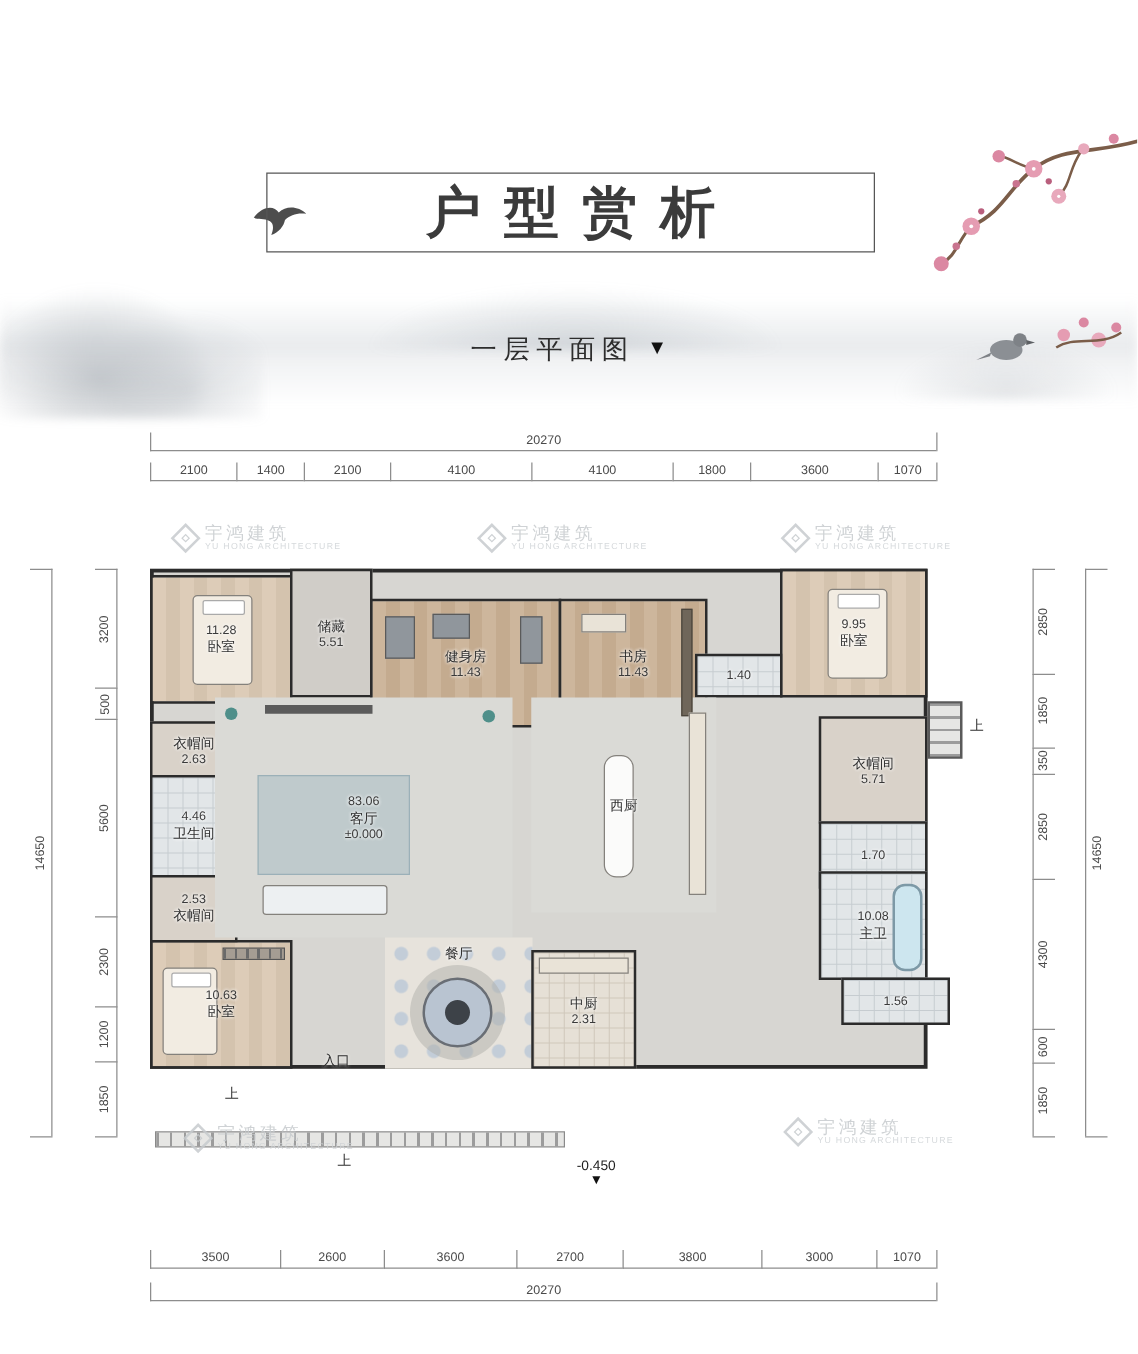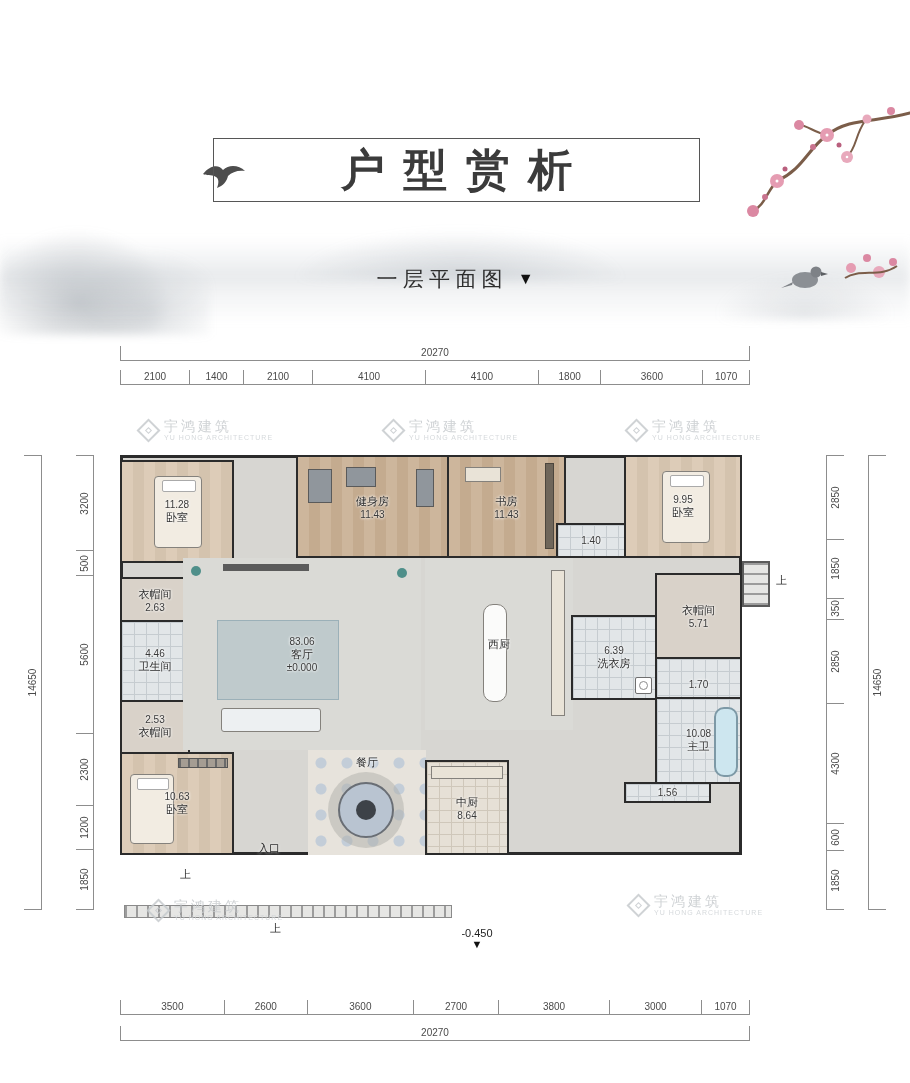--- a/index.html
+++ b/index.html
@@ -40,21 +40,21 @@
   .plan { position:absolute; left:120px; top:455px; width:630px; height:455px; z-index:2; }
   .house { position:absolute; left:0; top:0; width:622px; height:400px; border:3px solid #2b2b2b; background:#d7d6d2; }
   .room { position:absolute; border:2px solid #2b2b2b; display:flex; flex-direction:column;
     align-items:center; justify-content:center; text-align:center; overflow:hidden; }
   .room.open { border:none; }
   .room.label-top { justify-content:flex-start; padding-top:5px; }
   .rname { font-size:11px; color:#2e2e2e; position:relative; z-index:2; text-shadow:0 0 3px #fff,0 0 3px #fff; }
   .rarea, .rlevel { font-size:10px; color:#3a3a3a; position:relative; z-index:2; text-shadow:0 0 3px #fff,0 0 3px #fff; }
 
   .floor-wood-l { background:repeating-linear-gradient(90deg,#ddccb8 0 11px,#d4c3ae 11px 22px); }
-  .floor-wood-d { background:repeating-linear-gradient(90deg,#cdb69c 0 11px,#c4ab8f 11px 22px); }
+  .floor-wood-d { background:repeating-linear-gradient(90deg,#cdb69c 0 11px,#c4ab8f 11px 22px);margin-top:24px; }
   .floor-tile { background-color:#e2e6e8;
     background-image:linear-gradient(#c6ccd0 1px,transparent 1px),linear-gradient(90deg,#c6ccd0 1px,transparent 1px);
     background-size:12px 12px; }
   .floor-tile-w { background-color:#e6e0d6;
     background-image:linear-gradient(#cfc7ba 1px,transparent 1px),linear-gradient(90deg,#cfc7ba 1px,transparent 1px);
     background-size:12px 12px; }
   .floor-marble { background:#dadad6; }
   .floor-plain { background:#d0cdc8; }
   .floor-cloak { background:#d9d2c9; }
   .floor-foyer { background:#ddd9d3; }
@@ -272,20 +272,24 @@
   </div>
 
   <div class="plan">
     <div class="house"></div>
 
     <div class="room floor-wood-l" style="left:0;top:5px;width:114px;height:103px">
       <div class="bed" style="left:32px;top:14px;width:48px;height:72px"></div>
       <span class="rarea">11.28</span>
       <span class="rname">卧室</span>
     </div>
+    <div class="room floor-plain" style="left:112px;top:0;width:66px;height:103px">
+      <span class="rname">储藏</span>
+      <span class="rarea">5.51</span>
+    </div>
     <div class="room floor-wood-d" style="left:176px;top:0;width:153px;height:103px">
       <div class="blk" style="left:10px;top:12px;width:24px;height:34px"></div>
       <div class="blk" style="left:48px;top:10px;width:30px;height:20px"></div>
       <div class="blk" style="left:118px;top:12px;width:18px;height:38px"></div>
       <span class="rname">健身房</span>
       <span class="rarea">11.43</span>
     </div>
     <div class="room floor-wood-d" style="left:327px;top:0;width:119px;height:103px">
       <div class="counter" style="left:16px;top:10px;width:36px;height:15px"></div>
       <div class="shelf" style="left:96px;top:6px;width:9px;height:86px"></div>
@@ -307,73 +311,68 @@
     </div>
     <div class="room floor-tile" style="left:0;top:165px;width:70px;height:82px">
       <span class="rarea">4.46</span>
       <span class="rname">卫生间</span>
     </div>
     <div class="room floor-cloak" style="left:0;top:245px;width:70px;height:54px">
       <span class="rarea">2.53</span>
       <span class="rname">衣帽间</span>
     </div>
 
-    <div class="room open floor-marble" style="left:63px;top:103px;width:238px;height:192px">
+    <div class="room open floor-marble" style="left:52px;top:103px;width:238px;height:192px">
       <div class="tvline" style="left:40px;top:6px;width:86px;height:7px"></div>
       <div class="dot" style="left:8px;top:8px"></div>
       <div class="dot" style="left:214px;top:10px"></div>
       <div class="rug" style="left:34px;top:62px;width:122px;height:80px"></div>
       <div class="sofa" style="left:38px;top:150px;width:100px;height:24px"></div>
       <span class="rarea">83.06</span>
       <span class="rname">客厅</span>
       <span class="rlevel">±0.000</span>
     </div>
 
     <div class="room open floor-marble" style="left:305px;top:103px;width:148px;height:172px">
       <div class="island" style="left:58px;top:46px;width:24px;height:98px"></div>
       <div class="counter" style="left:126px;top:12px;width:14px;height:146px"></div>
       <span class="rname">西厨</span>
     </div>
 
-    <div class="room floor-tile" style="left:451px;top:160px;width:86px;height:85px">
-      <div class="washer" style="left:62px;top:60px"></div>
-      <span class="rarea">6.39</span>
-      <span class="rname">洗衣房</span>
-    </div>
 
     <div class="room floor-cloak" style="left:535px;top:118px;width:87px;height:86px">
       <span class="rname">衣帽间</span>
       <span class="rarea">5.71</span>
     </div>
     <div class="room floor-tile" style="left:535px;top:202px;width:87px;height:54px">
       <span class="rarea">1.70</span>
     </div>
     <div class="room floor-tile" style="left:535px;top:242px;width:87px;height:87px">
       <div class="tub" style="left:57px;top:8px;width:24px;height:70px"></div>
       <span class="rarea">10.08</span>
       <span class="rname">主卫</span>
     </div>
-    <div class="room floor-tile" style="left:504px;top:327px;width:87px;height:21px">
+    <div class="room floor-tile" style="left:553px;top:327px;width:87px;height:38px">
       <span class="rarea">1.56</span>
     </div>
 
     <div class="room floor-wood-l" style="left:0;top:297px;width:114px;height:103px">
       <div class="wrd" style="left:56px;top:4px;width:50px;height:10px"></div>
       <div class="bed" style="left:8px;top:20px;width:44px;height:70px"></div>
       <span class="rarea">10.63</span>
       <span class="rname">卧室</span>
     </div>
     <div class="room open floor-dining label-top" style="left:188px;top:295px;width:118px;height:105px">
       <div class="round-table" style="left:30px;top:32px"></div>
       <span class="rname">餐厅</span>
     </div>
     <div class="room floor-tile-w" style="left:305px;top:305px;width:84px;height:95px">
       <div class="counter" style="left:4px;top:4px;width:72px;height:13px"></div>
       <span class="rname">中厨</span>
-      <span class="rarea">8.64</span>
+      <span class="rarea">2.31</span>
     </div>
 
     <div class="steps"></div>
     <div class="stoop"></div>
 
     <div class="plabel" style="left:138px;top:386px">入口</div>
     <div class="plabel" style="left:60px;top:412px">上</div>
     <div class="plabel" style="left:150px;top:466px">上</div>
     <div class="plabel" style="left:656px;top:118px">上</div>
     <div class="level-neg">

